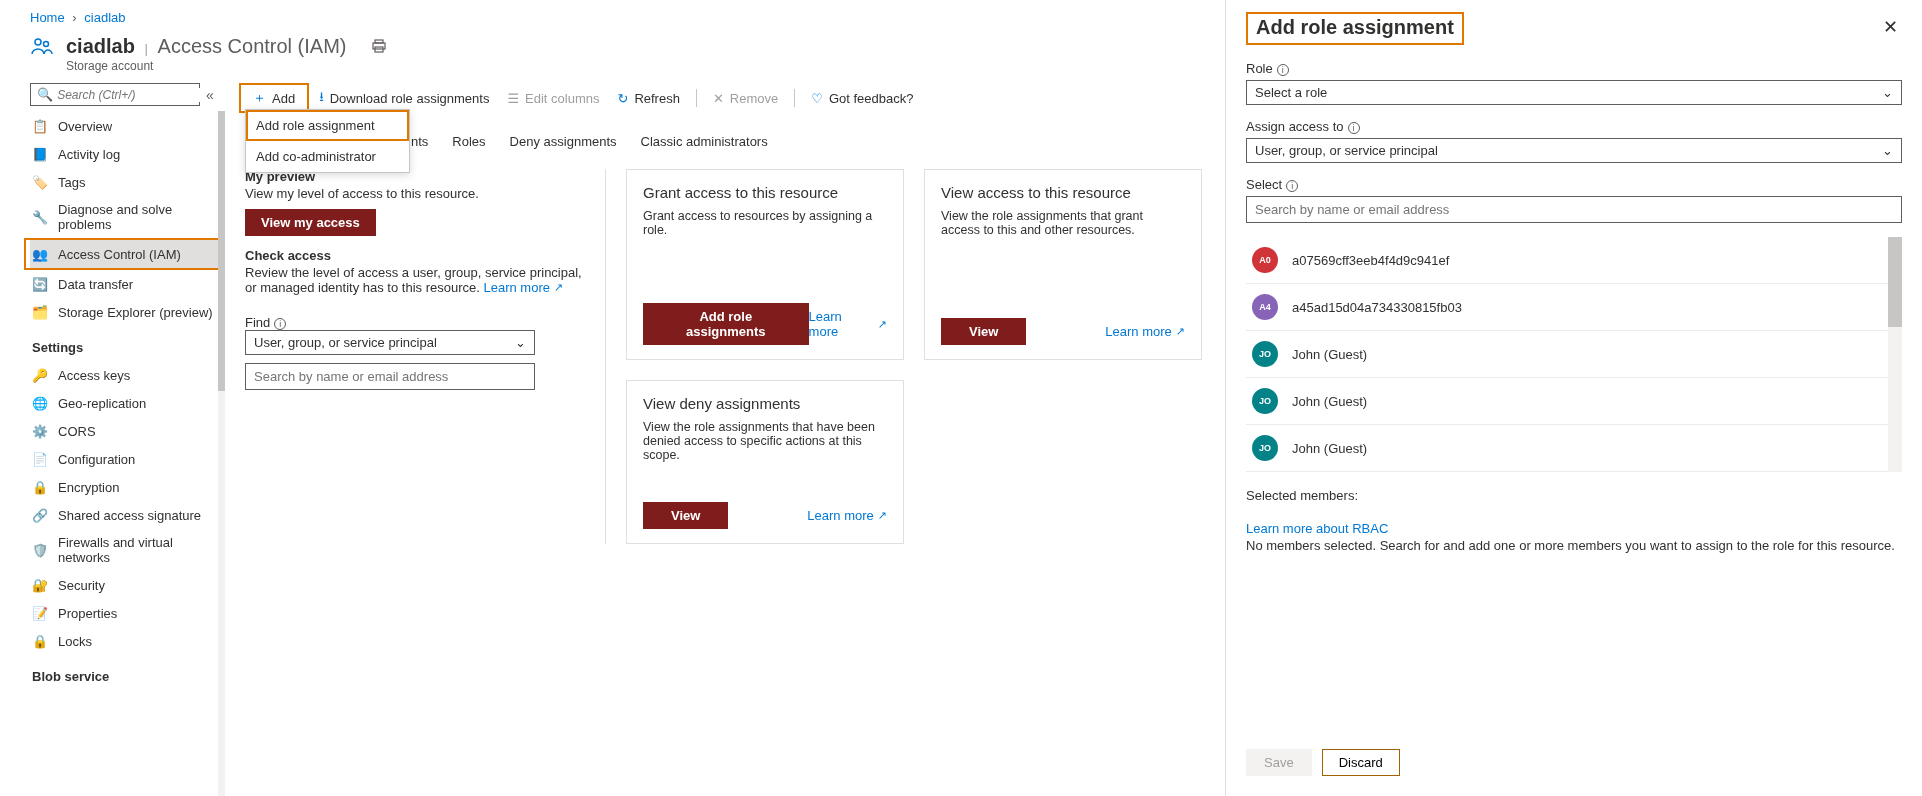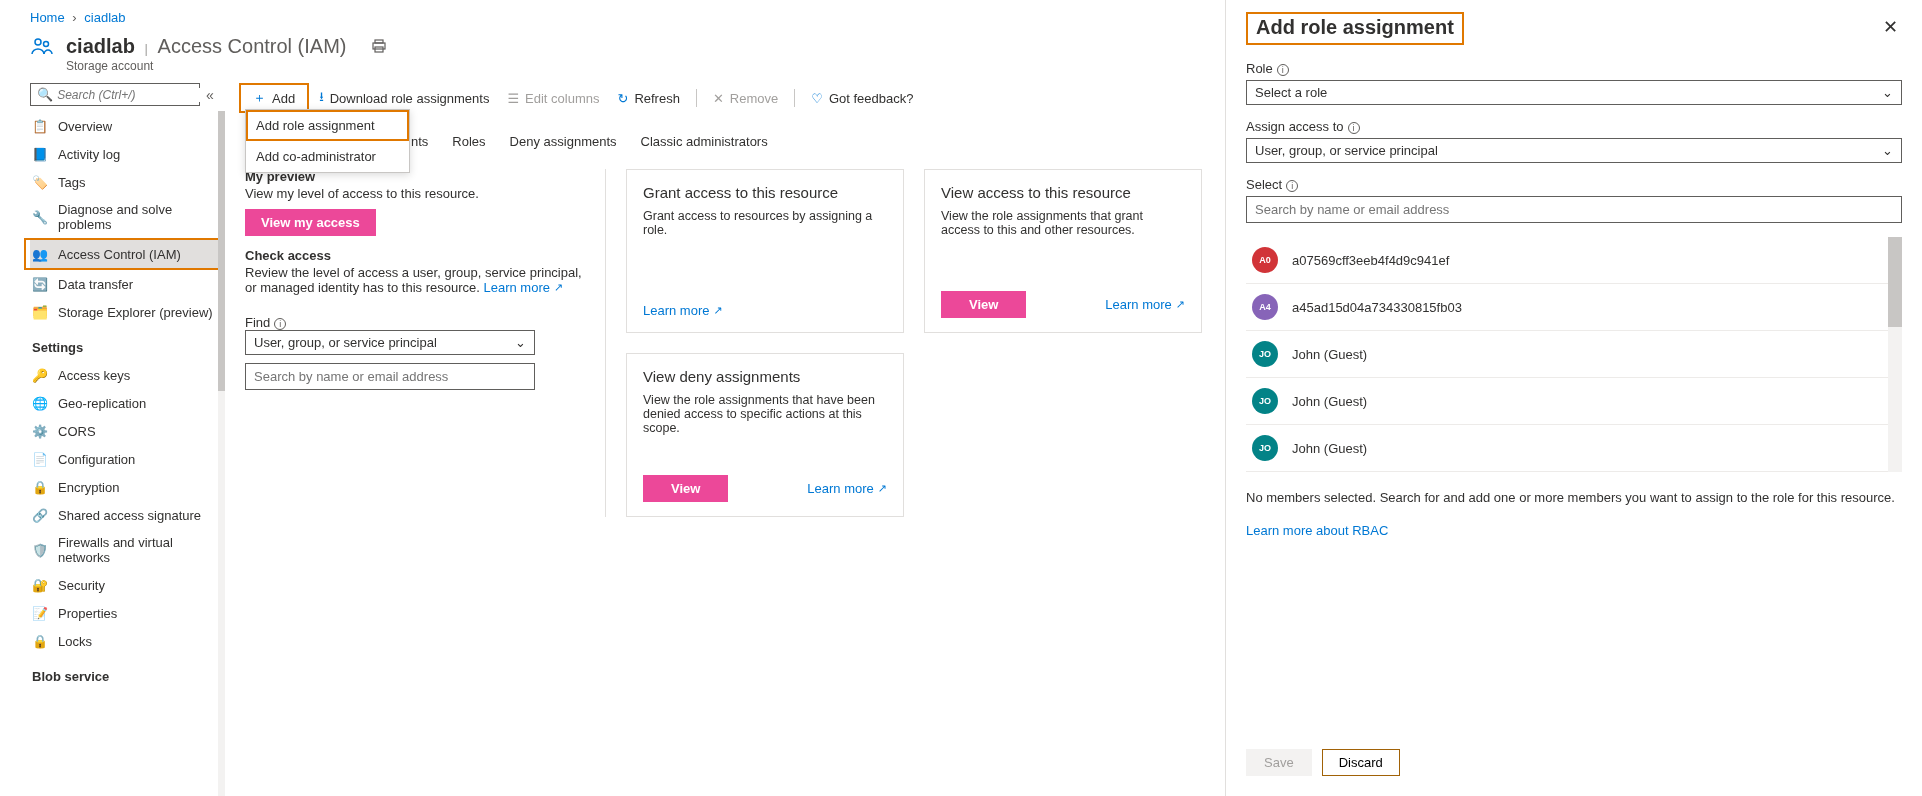--- a/index.html
+++ b/index.html
@@ -52,21 +52,21 @@
   
   .tabs { display: flex; gap: 24px; padding: 18px 0 12px 166px; font-size: 13px;}
   .tabs .tab { cursor: pointer; color: #323130; }
   
   .content-cols { display: flex; gap: 20px; margin-top: 8px; }
   .col-left { width: 340px; display:flex; flex-direction:column; gap: 12px;}
   .col-right { flex:1; display:flex; flex-direction:column; gap: 20px; position:relative; border-left:1px solid #e1dfdd; padding-left:20px;}
   
   .block-title { font-weight: 600; font-size: 13px; margin-bottom: 2px;}
   .block-desc { font-size: 13px; color: #323130; margin-bottom: 8px;}
-  .btn-primary { background: #ec4899; color: #fff; border: none; padding: 6px 16px; font-size: 13px; font-weight: 600; cursor: pointer; }
+  .btn-primary { background: #7f1d1d; color: #fff; border: none; padding: 6px 16px; font-size: 13px; font-weight: 600; cursor: pointer; }
   .btn-default { background: #fff; border: 1px solid #a16207; padding: 5px 16px; font-size: 13px; cursor: pointer; }
   .btn-disabled { background: #f3f2f1; color: #a19f9d; border: none; padding: 6px 18px; font-size: 13px; cursor: default; }
   .info-ic { display:inline-block; width:12px; height:12px; border:1px solid #605e5c; border-radius:50%; font-size:9px; text-align:center; line-height:11px; color:#605e5c; margin-left:4px; vertical-align:middle;}
   .select-box { display:flex; align-items:center; justify-content:space-between; border:1px solid #605e5c; padding:4px 8px; font-size:13px; width: 290px; background:#fff; cursor:pointer;}
   .find-input { border:1px solid #605e5c; padding:5px 8px; font-size:13px; width: 290px; background:#fff; color:#605e5c;}
   
   .card { border: 1px solid #e1dfdd; padding: 14px 16px; display:flex; flex-direction:column; width: 278px;}
   .card-row { display:flex; gap:20px;}
   .card h4 { font-size: 15px; font-weight: 400; margin-bottom: 8px;}
   .card p { font-size: 12.5px; color: #323130; margin-bottom: 20px; min-height: 34px;}
@@ -293,20 +293,21 @@
             </div>
           </div>
 
           <div class="col-right">
             <div class="card-row">
               <div class="card">
                 <h4>Grant access to this resource</h4>
                 <p>Grant access to resources by assigning a role.</p>
                 <div style="height:40px"></div>
                 <div class="card-footer">
+                  <button class="btn-primary">Add role assignments</button>
                   <a class="learn-link" href="#">
                       <span>Learn more</span> 
                       <span class="ext-ic">↗</span>
                     </a>
                 </div>
               </div>
               <div class="card">
                 <h4>View access to this resource</h4>
                 <p>View the role assignments that grant access to this and other resources.</p>
                 <div style="height:24px"></div>
@@ -386,22 +387,23 @@
             <span>John (Guest)</span>
           </div>
         <div class="user-item">
             <span class="avatar av-teal">JO</span>
             <span>John (Guest)</span>
           </div>
       </div>
     </div>
 
     <div class="selected-section">
+      <div>Selected members:</div>
+      <div style="margin-top:18px;"><a href="#">Learn more about RBAC</a></div>
       <div style="color:#323130;margin-top:2px;">No members selected. Search for and add one or more members you want to assign to the role for this resource.</div>
-      <div style="margin-top:18px;"><a href="#">Learn more about RBAC</a></div>
     </div>
 
     <div class="panel-footer">
       <button class="btn-disabled">Save</button>
       <button class="btn-default">Discard</button>
     </div>
   </div>
 </div>
 
 </body></html>

